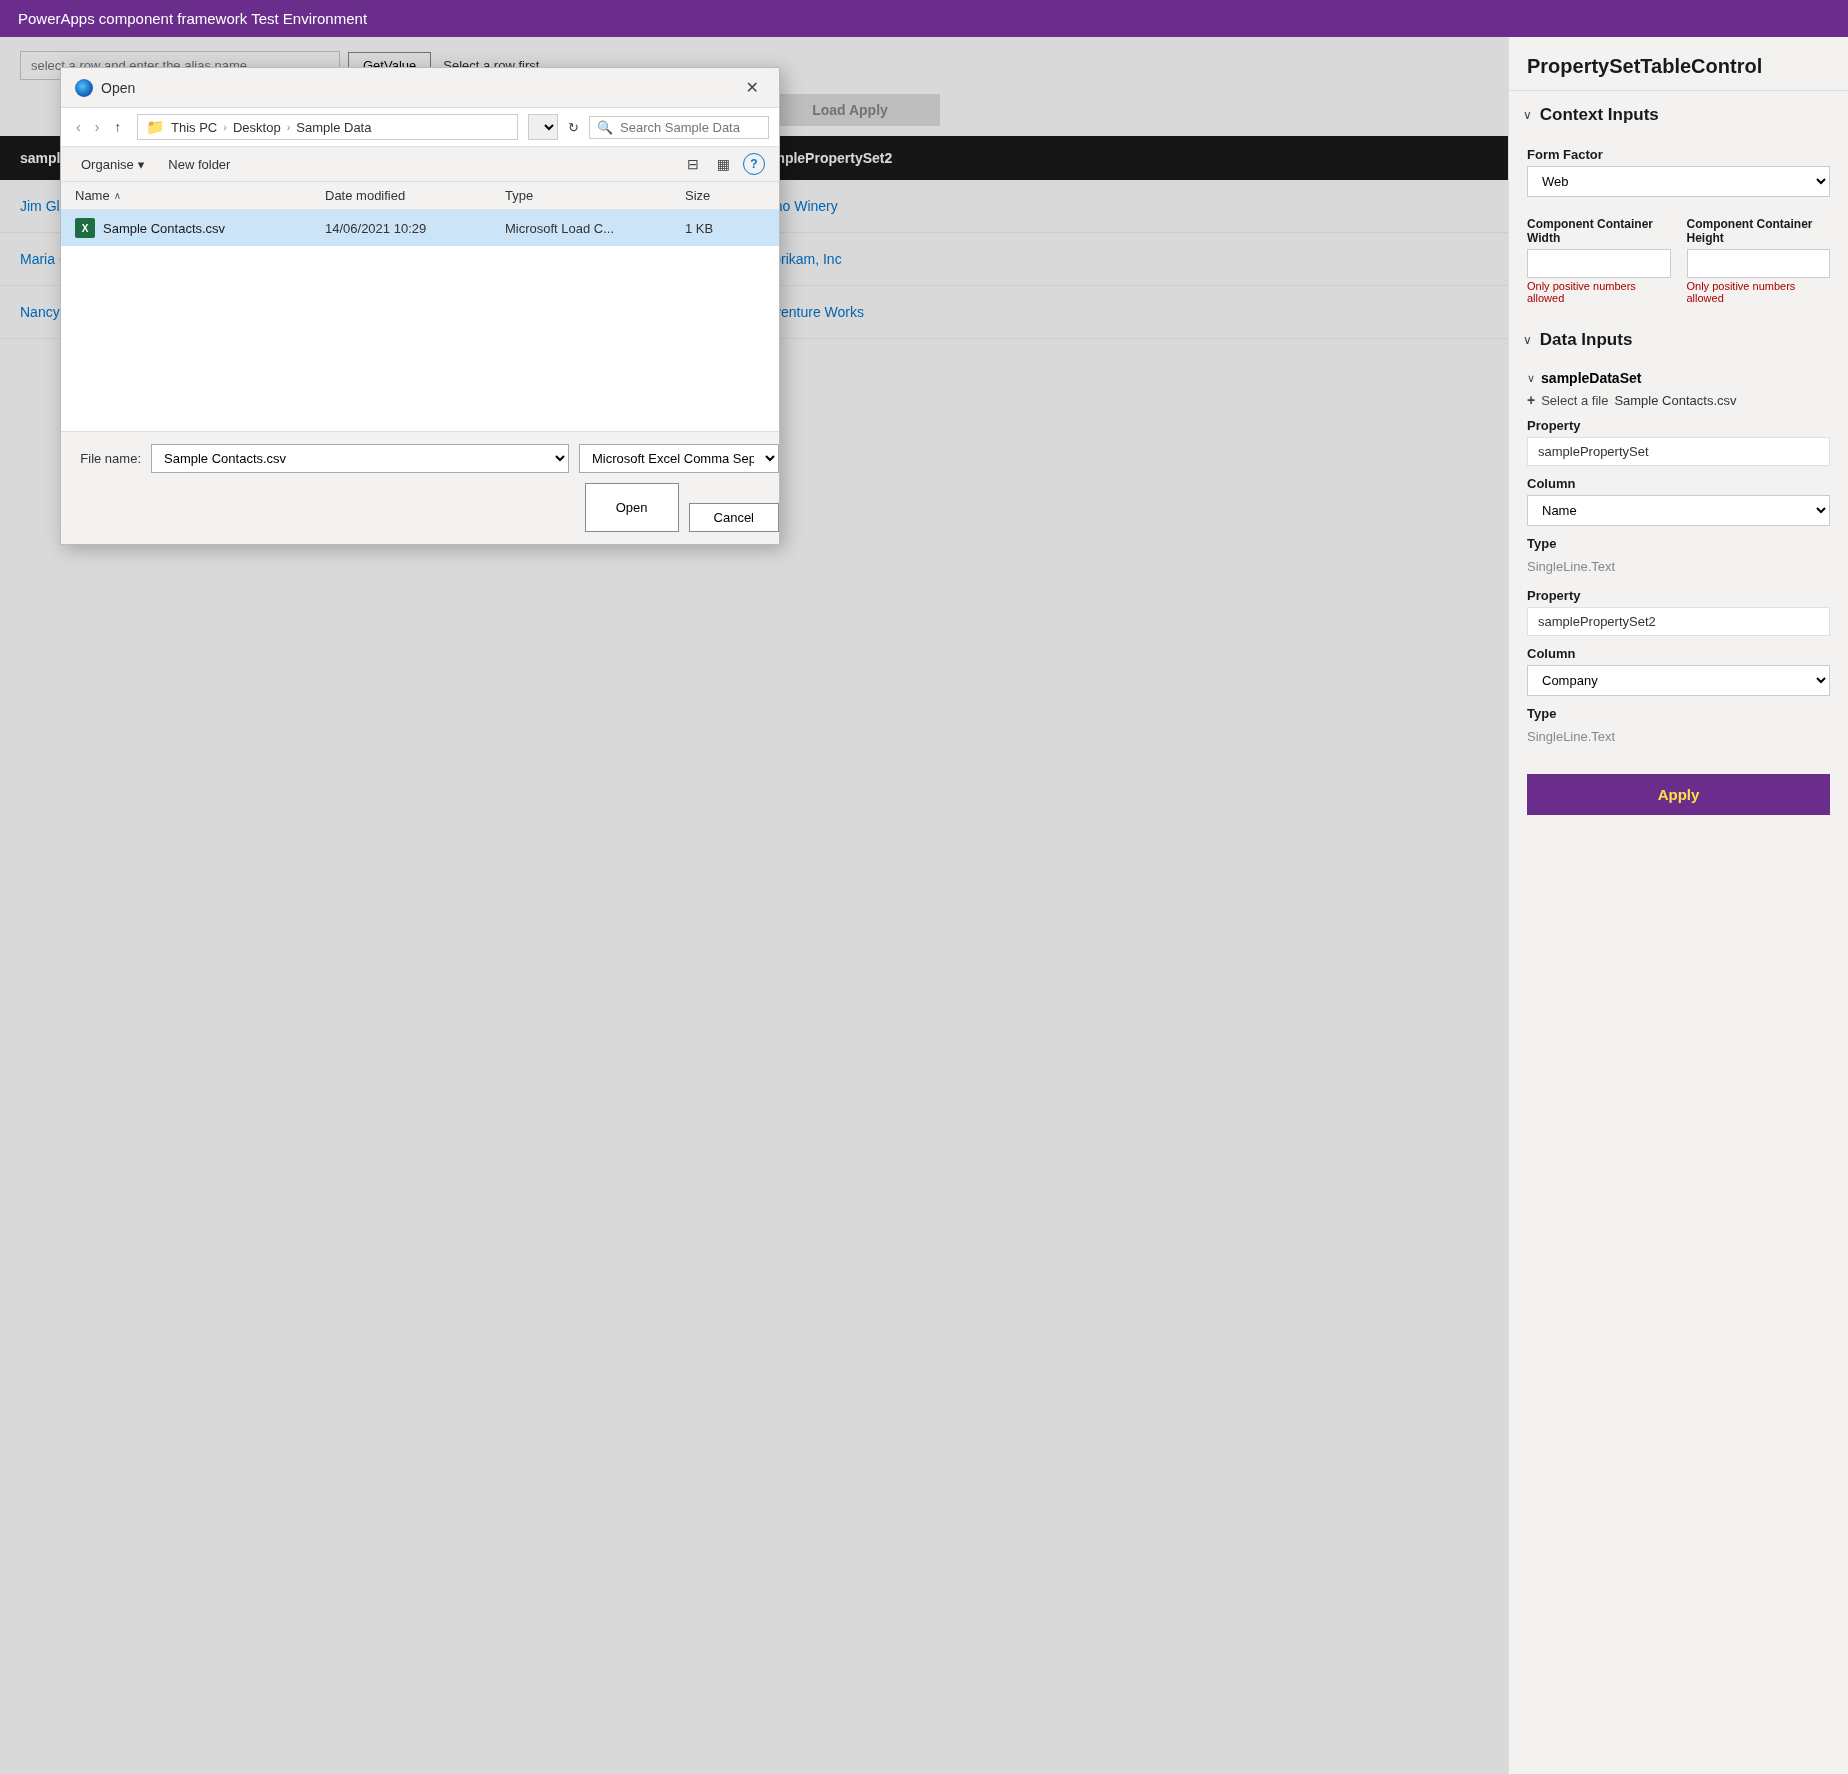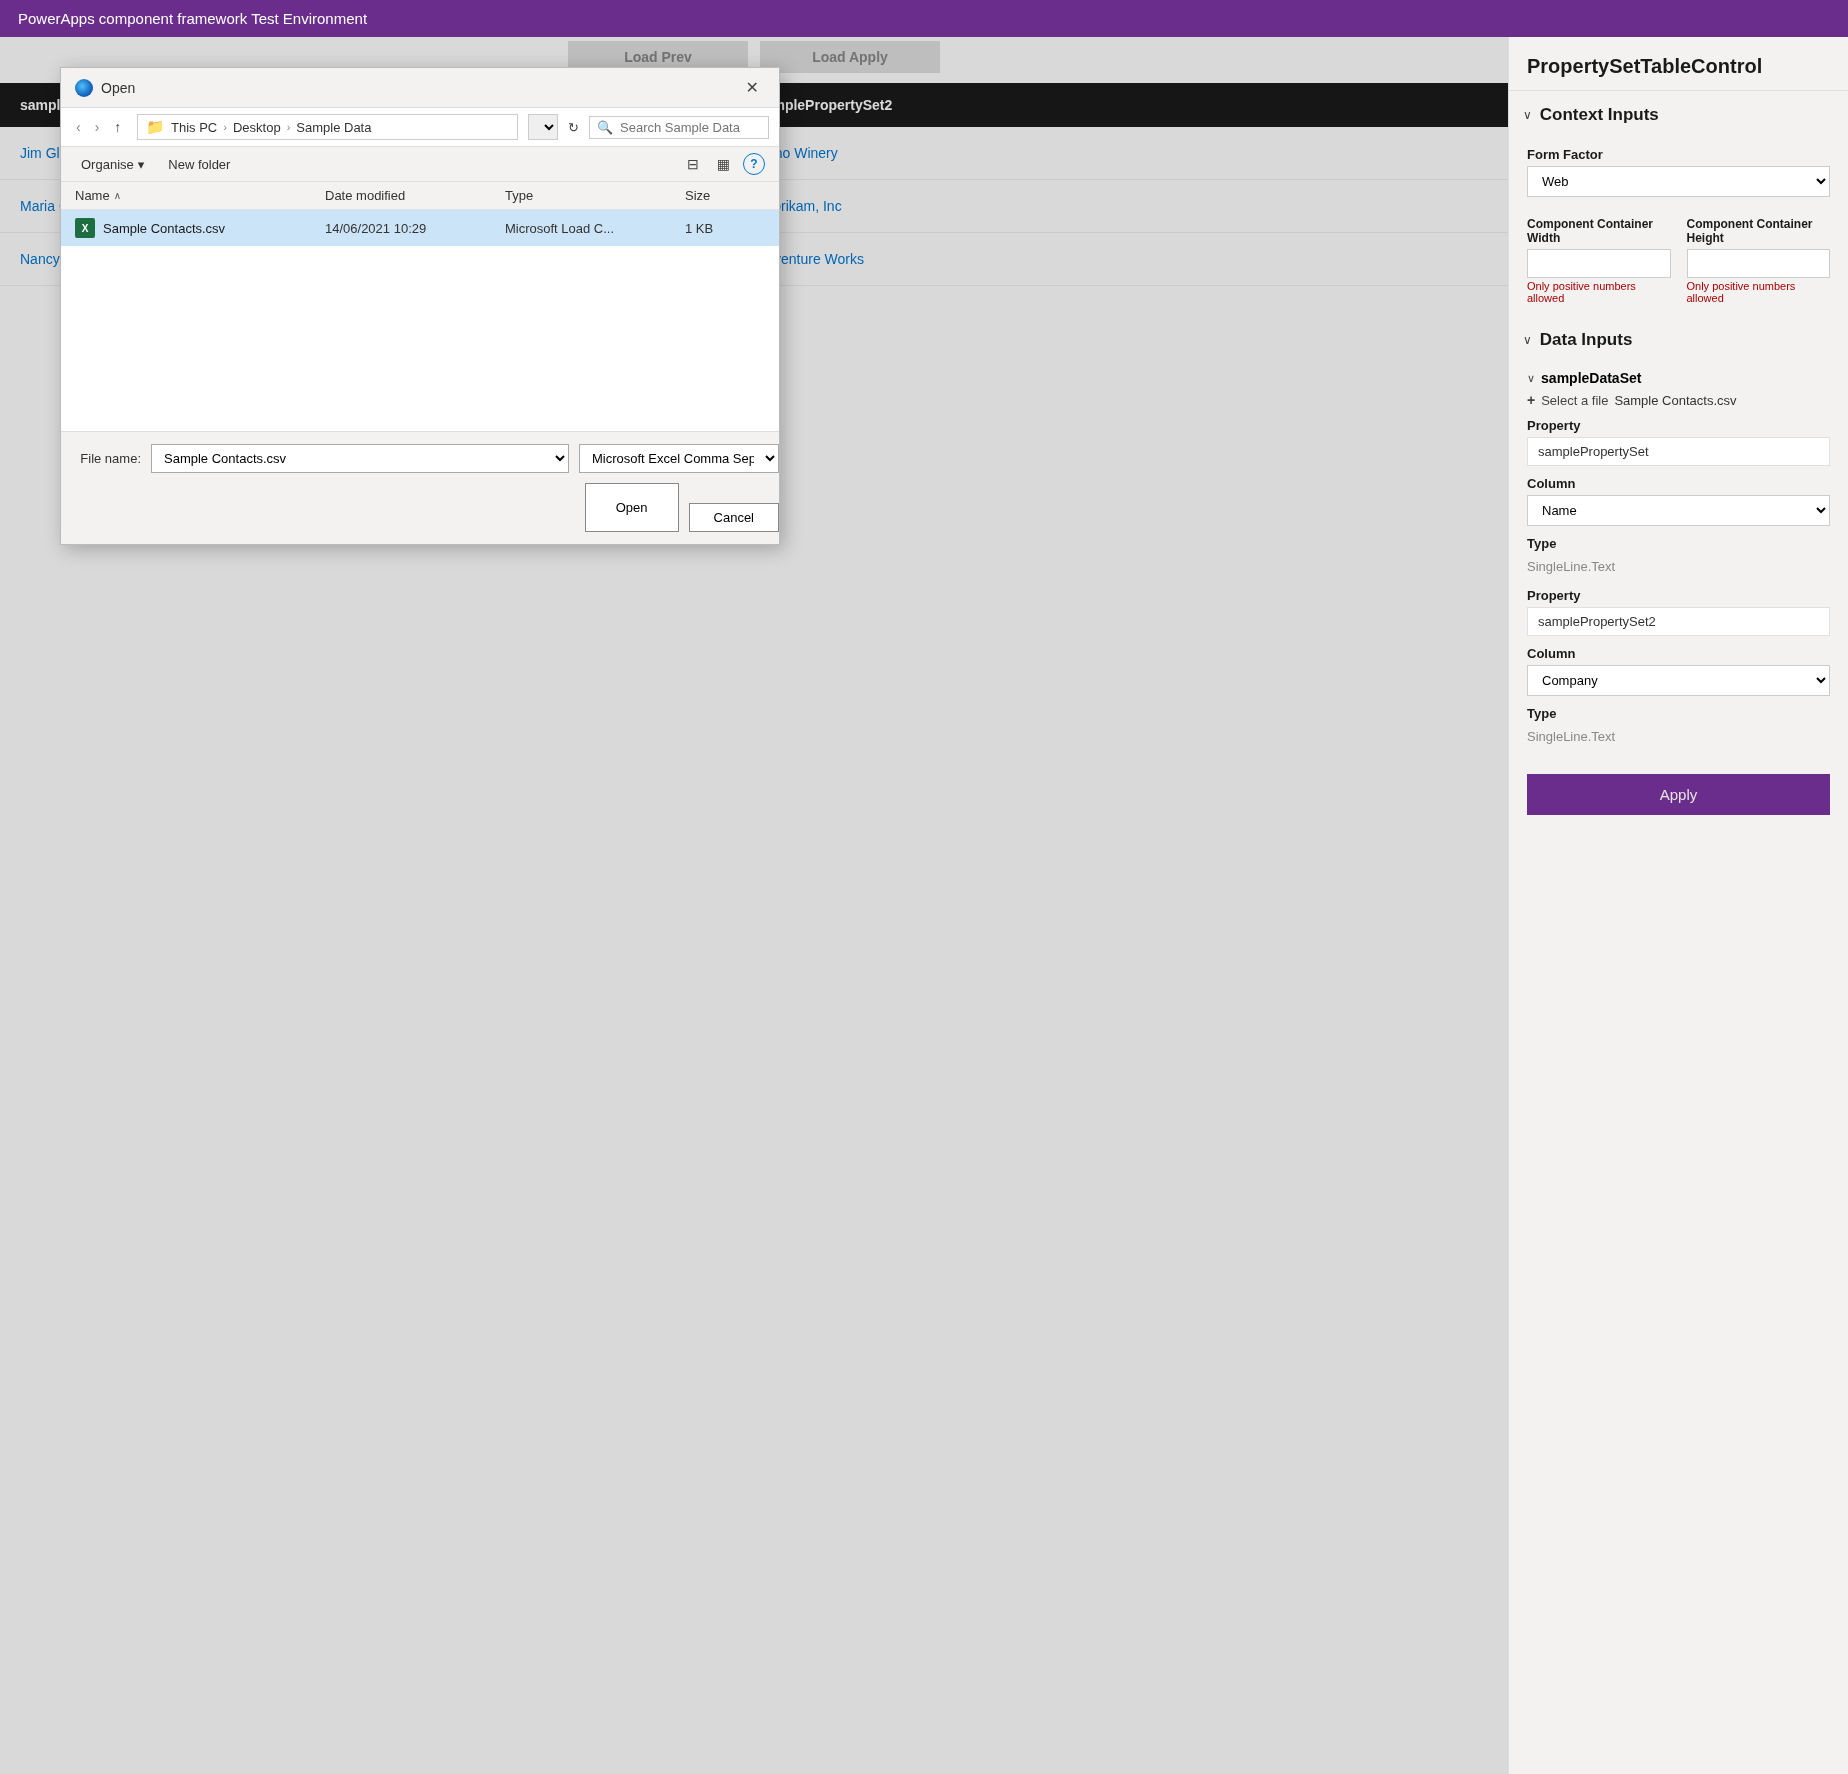--- a/index.html
+++ b/index.html
@@ -236,25 +236,25 @@
     }
 
     .type-value {
       font-size: 13px;
       color: #888;
       padding: 4px 0;
     }
 
     .apply-btn {
       background: #6b2d8b;
-      color: #e5e5e5;
+      color: #fde047;
       border: none;
       padding: 12px 36px;
       font-size: 15px;
-      font-weight: 400;
+      font-weight: 700;
       cursor: pointer;
       margin: 14px 18px;
       width: calc(100% - 36px);
     }
 
     
     #dialog-overlay {
       position: absolute;
       top: 0; left: 0; right: 0; bottom: 0;
       background: rgba(0,0,0,0.15);
@@ -558,20 +558,25 @@
 <body>
 
 <div id="titlebar">
   <span>PowerApps component framework Test Environment</span>
 </div>
 
 <div id="main-layout">
 
   <div id="content-area">
 
+    <div id="alias-row">
+      <input id="alias-input" type="text" placeholder="select a row and enter the alias name" style="">
+      <button id="get-value-btn">GetValue</button>
+      <span id="select-row-text">Select a row first</span>
+    </div>
 
     <div id="load-buttons-row">
       <button class="load-btn">Load Prev</button>
       <button class="load-btn">Load Apply</button>
     </div>
 
     <div id="table-area">
       <table id="data-table">
         <thead>
           <tr>

